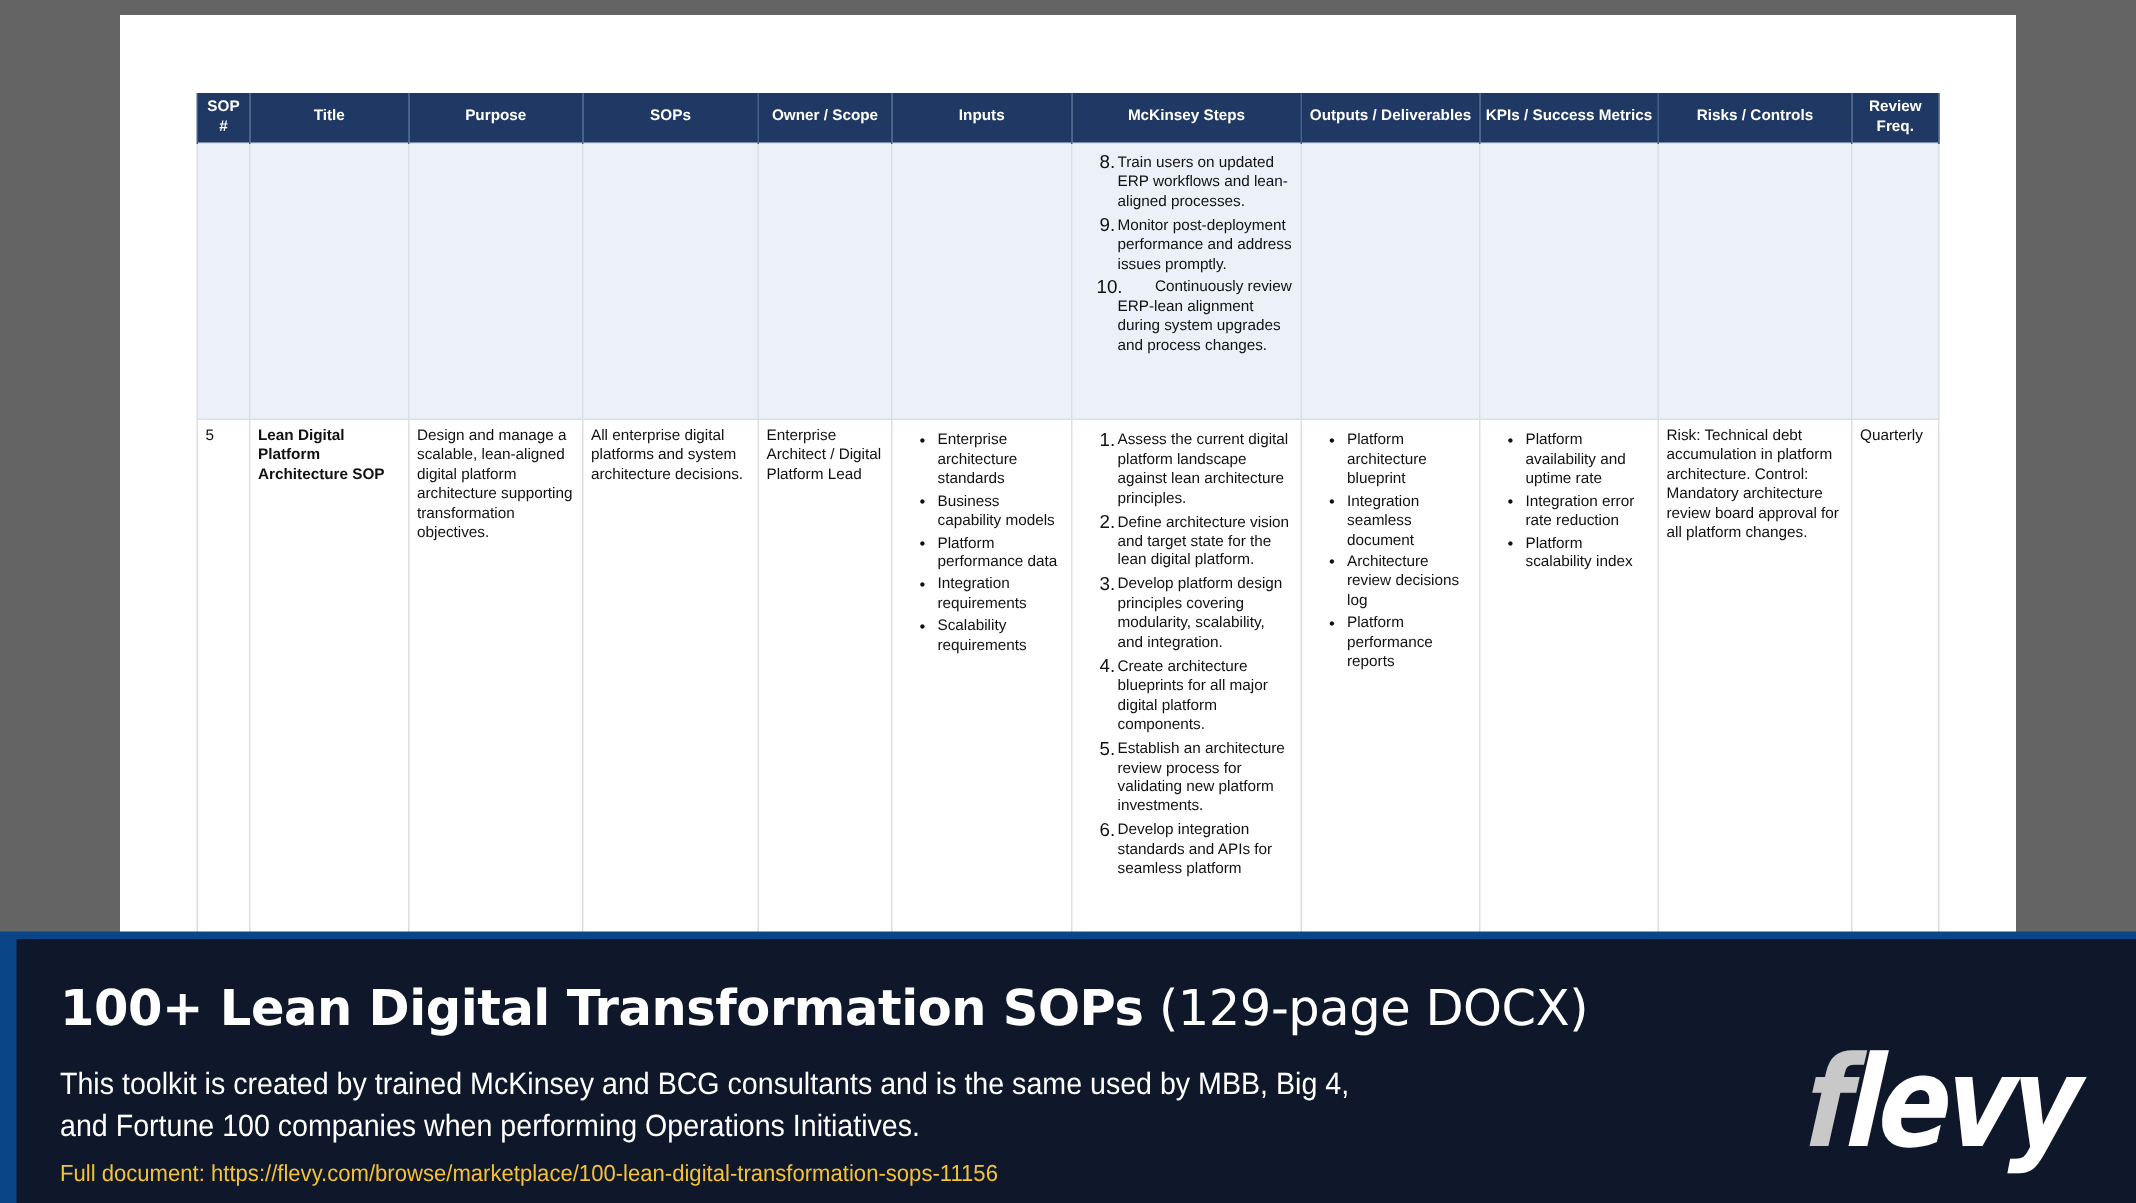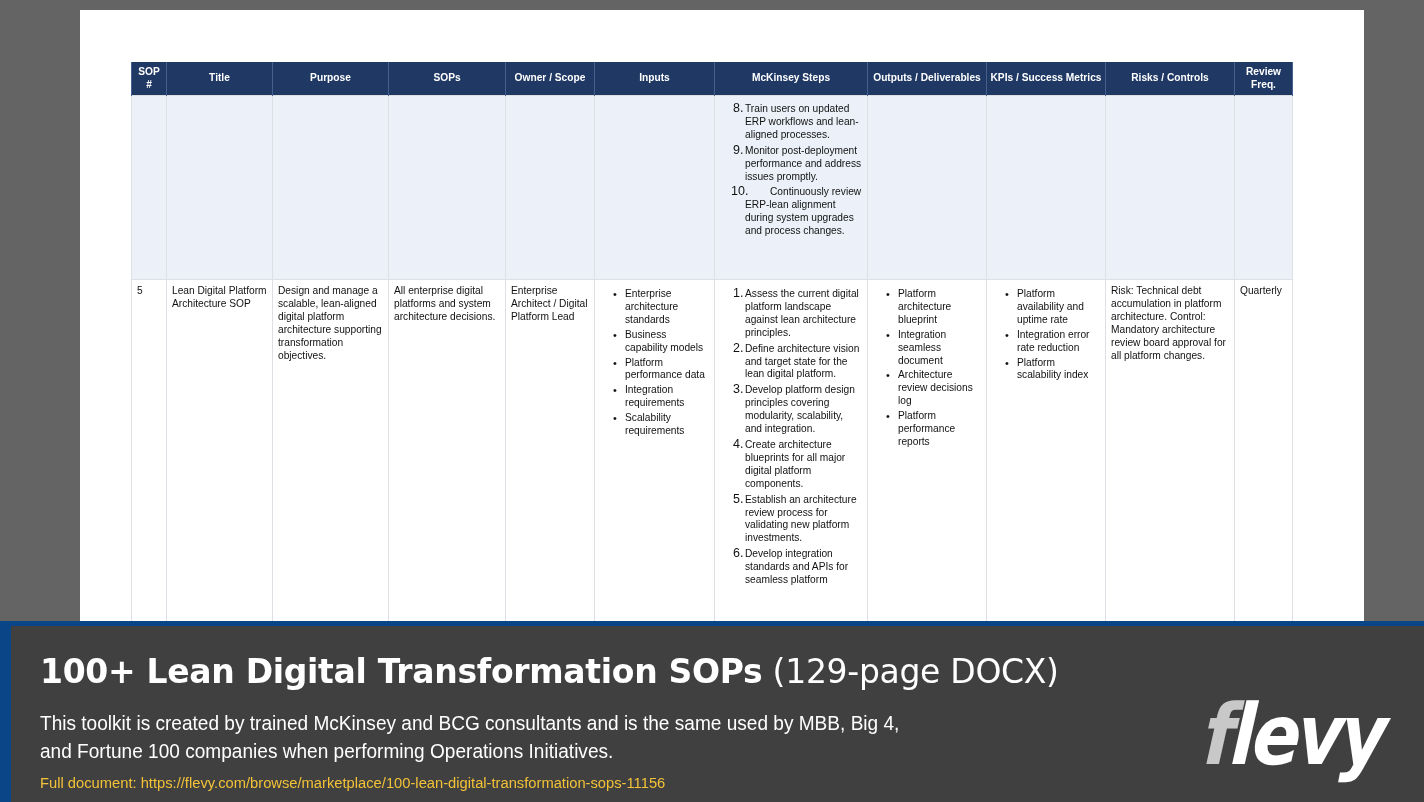--- a/index.html
+++ b/index.html
@@ -4,59 +4,58 @@
 <style>
   html, body { margin: 0; padding: 0; }
   body {
     width: 1424px; height: 802px; overflow: hidden; position: relative;
     background: #646464;
     font-family: "Liberation Sans", sans-serif;
   }
   .page {
     position: absolute; left: 80px; top: 10px; width: 1264px; height: 640px;
     background: #ffffff;
-    padding-left: 20px;
   }
   table.sop {
     position: absolute; left: 51px; top: 52px;
     border-collapse: collapse; table-layout: fixed;
     font-family: "Liberation Sans", sans-serif;
     font-size: 10.2px; line-height: 12.9px; color: #111;
   }
   table.sop th {
     background: #1f3864; color: #fff; font-weight: bold; font-size: 10.2px;
     line-height: 12.5px; height: 33px; padding: 0 3px; text-align: center;
     vertical-align: middle; border-left: 1px solid #45608c; border-right: 1px solid #45608c;
   }
   table.sop td {
     vertical-align: top; padding: 5px 5px 4px 5px;
     border: 1px solid #dcdfe4; word-wrap: break-word;
   }
   tr.row-cont td { background: #ecf1f9; height: 172px; }
   tr.row-main td { background: #ffffff; height: 360px; }
-  td.title-cell { font-weight: normal; }
+  td.title-cell { font-weight: bold; }
   ul.bul { margin: 0; padding: 0 0 0 25px; list-style: none; }
   ul.bul li { position: relative; margin: 0 0 2px 0; }
   ul.bul li::before {
     content: "\2022"; position: absolute; left: -12px; top: 0; font-size: 11px;
   }
   ol.steps { margin: 0; padding: 0 0 0 25px; list-style: none; }
   ol.steps li { position: relative; margin: 0 0 3px 0; }
   ol.steps li .num {
     position: absolute; left: -12px; top: -1px; font-size: 12.5px; line-height: 13px;
   }
   ol.steps li.wide .num { left: -12px; }
   ol.steps li.wide .txt { text-indent: 25px; display: block; }
   .banner {
     position: absolute; left: 0; top: 621px; width: 1424px; height: 181px;
     background: #0a4687;
   }
   .banner-inner {
     position: absolute; left: 11px; top: 5px; right: 0; bottom: 0;
-    background: #404040;
+    background: #0f172a;
   }
   .banner-title {
     position: absolute; left: 29px; top: 26px; white-space: nowrap;
     font-family: "DejaVu Sans", sans-serif; font-size: 33px; color: #ffffff;
     letter-spacing: -0.3px;
   }
   .banner-title b { font-weight: bold; }
   .banner-title span.light { font-weight: normal; }
   .banner-desc {
     position: absolute; left: 29px; top: 83px; width: 960px;

